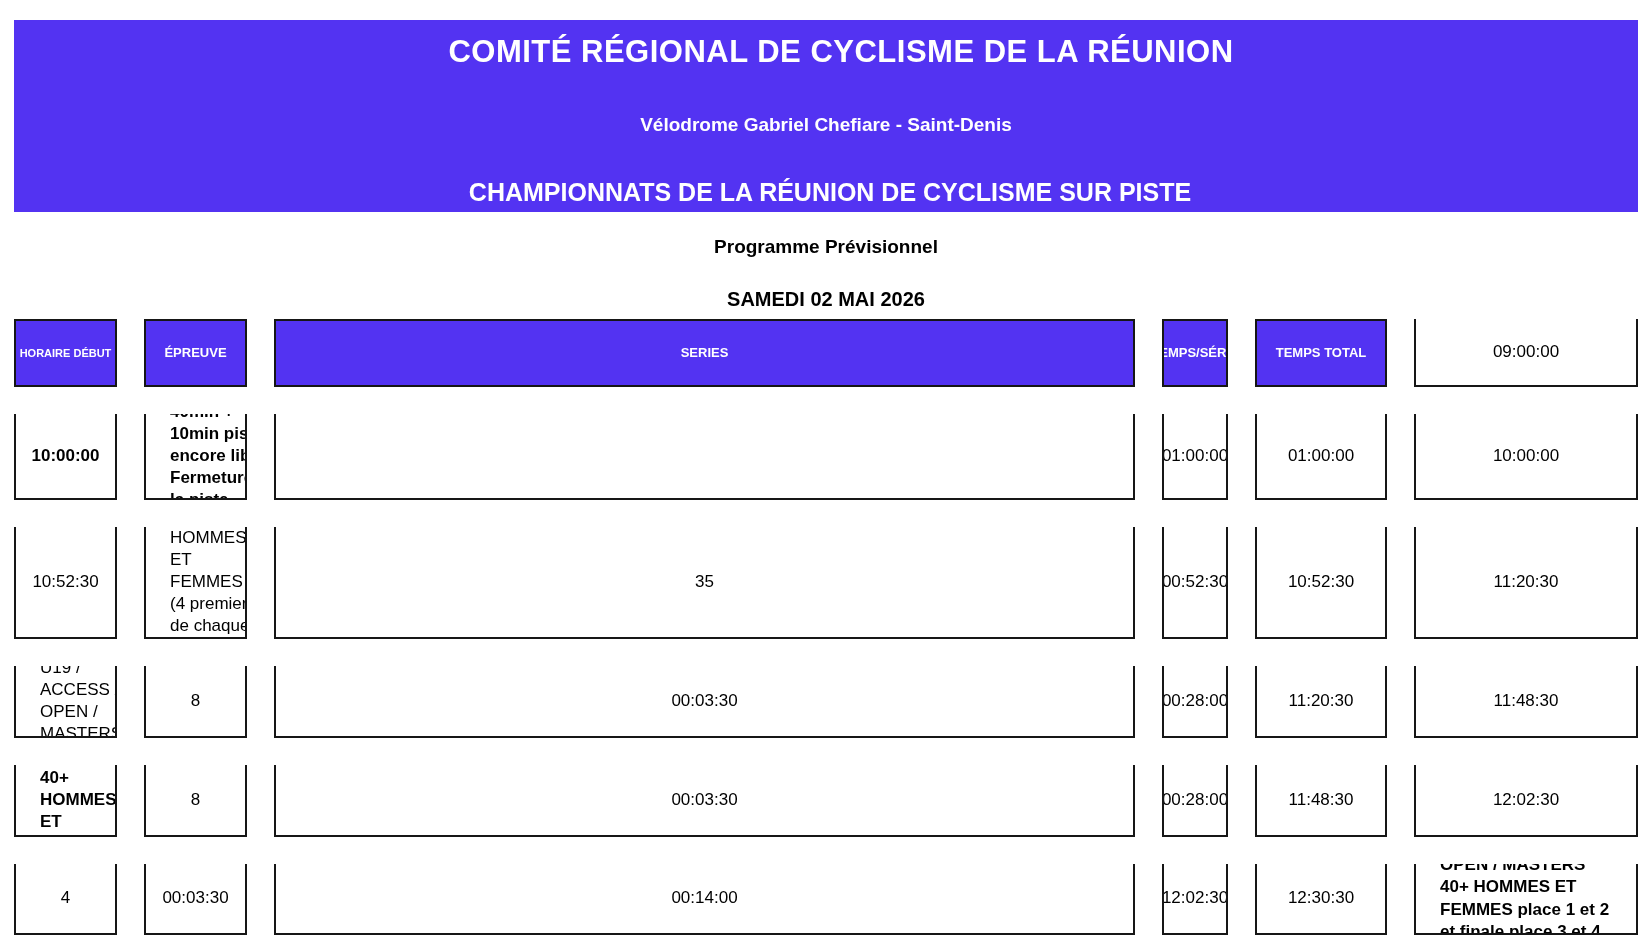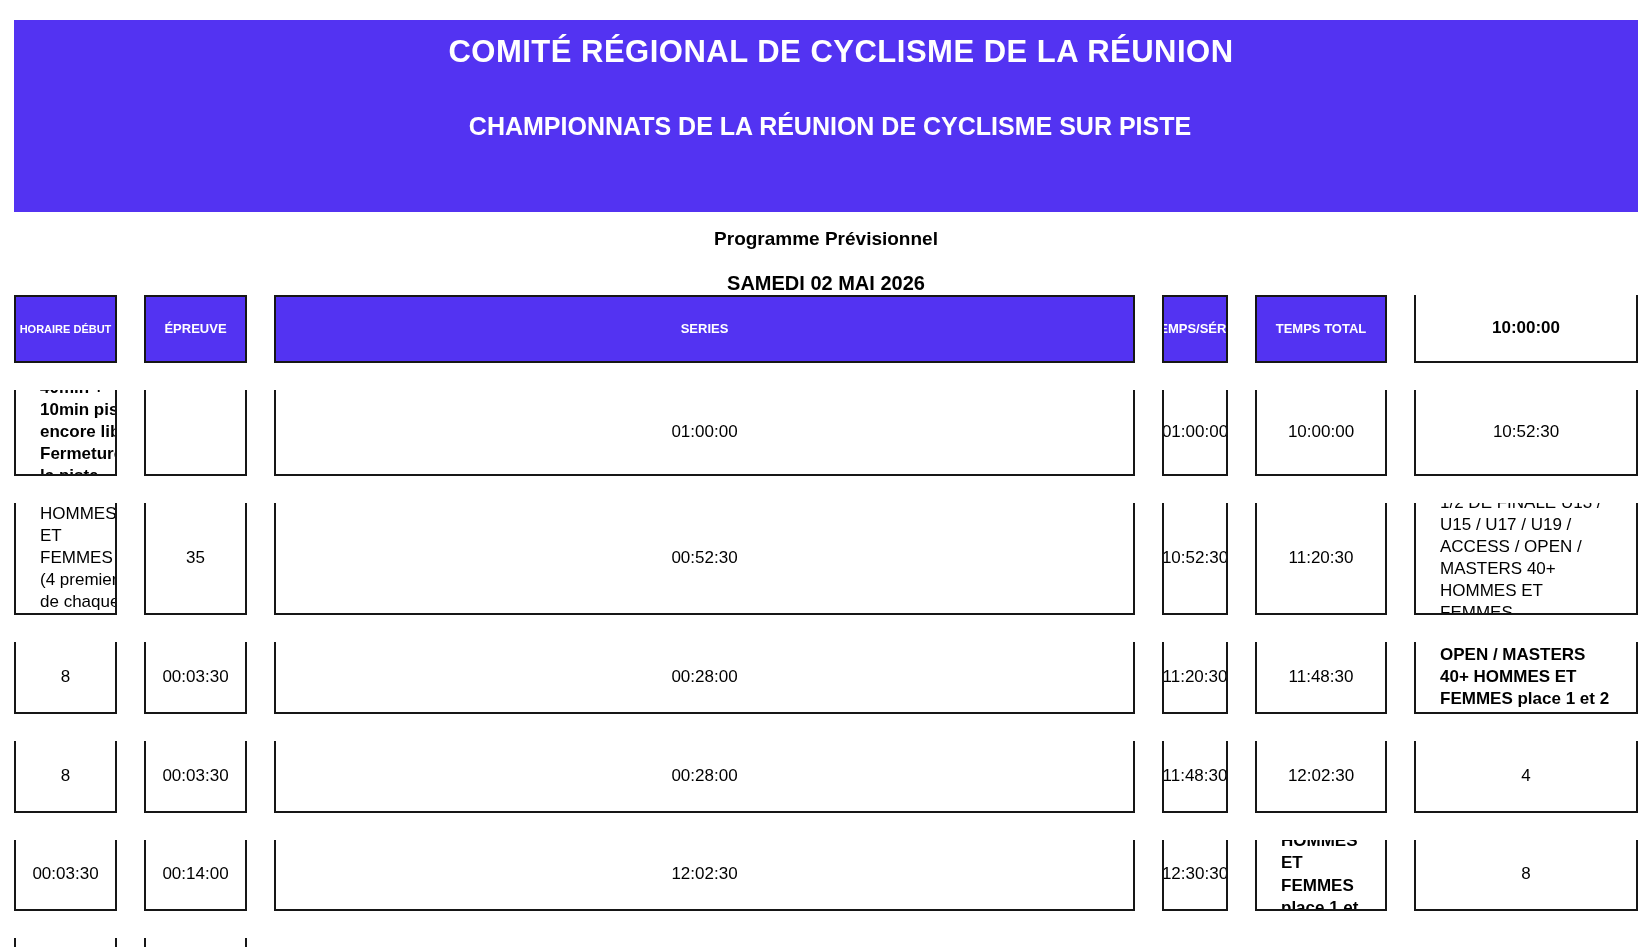--- a/index.html
+++ b/index.html
@@ -40,21 +40,21 @@
   }
   .banner h2 {
     margin: 42px 0 0 8px;
     font-size: 25px;
     font-weight: bold;
   }
   
   .prog, .date {
     text-align: center;
     font-weight: bold;
-    margin: 0;
+    margin: 8px;
   }
   .prog { font-size: 19px; padding-top: 16px; }
   .date { font-size: 20px; padding-top: 22px; }
   
   .grid {
     display: grid;
     grid-template-columns: 103px 103px 1fr 66px 132px 224px;
     grid-template-rows: 68px 86px 112px 72px 72px 71px 82px;
     column-gap: 10px;
     row-gap: 0;
@@ -87,34 +87,36 @@
   }
   .cell.b { font-weight: bold; }
 </style>
 </head>
 <body>
 
 <div class="page">
 
   <header class="banner">
     <h1>COMITÉ RÉGIONAL DE CYCLISME DE LA RÉUNION</h1>
+    <p class="venue">Vélodrome Gabriel Chefiare - Saint-Denis</p>
     <h2>CHAMPIONNATS DE LA RÉUNION DE CYCLISME SUR PISTE</h2>
   </header>
 
   <p class="prog">Programme Prévisionnel</p>
   <p class="date">SAMEDI 02 MAI 2026</p>
 
   <div class="grid">
 
     <div class="cell head small">HORAIRE DÉBUT</div>
     <div class="cell head">ÉPREUVE</div>
     <div class="cell head">SERIES</div>
     <div class="cell head">TEMPS/SÉRIE</div>
     <div class="cell head">TEMPS TOTAL</div>
 
+    <div class="cell nt t">09:00:00</div>
     <div class="cell nt t b">10:00:00</div>
     <div class="cell nt e b">Accueil + émargements 40min + 10min piste encore libre. Fermeture de la piste 10min avant depart</div>
     <div class="cell nt n"></div>
     <div class="cell nt t">01:00:00</div>
     <div class="cell nt t">01:00:00</div>
 
     <div class="cell nt t">10:00:00</div>
     <div class="cell nt t">10:52:30</div>
     <div class="cell nt e">200ML U13 / U15 / U17 / U19 / ACCESS / OPEN / MASTERS 40+ HOMMES ET FEMMES (4 premiers de chaque catégorie  qualifiés en 1/2 et match de classement pour les autres</div>
     <div class="cell nt n">35</div>

